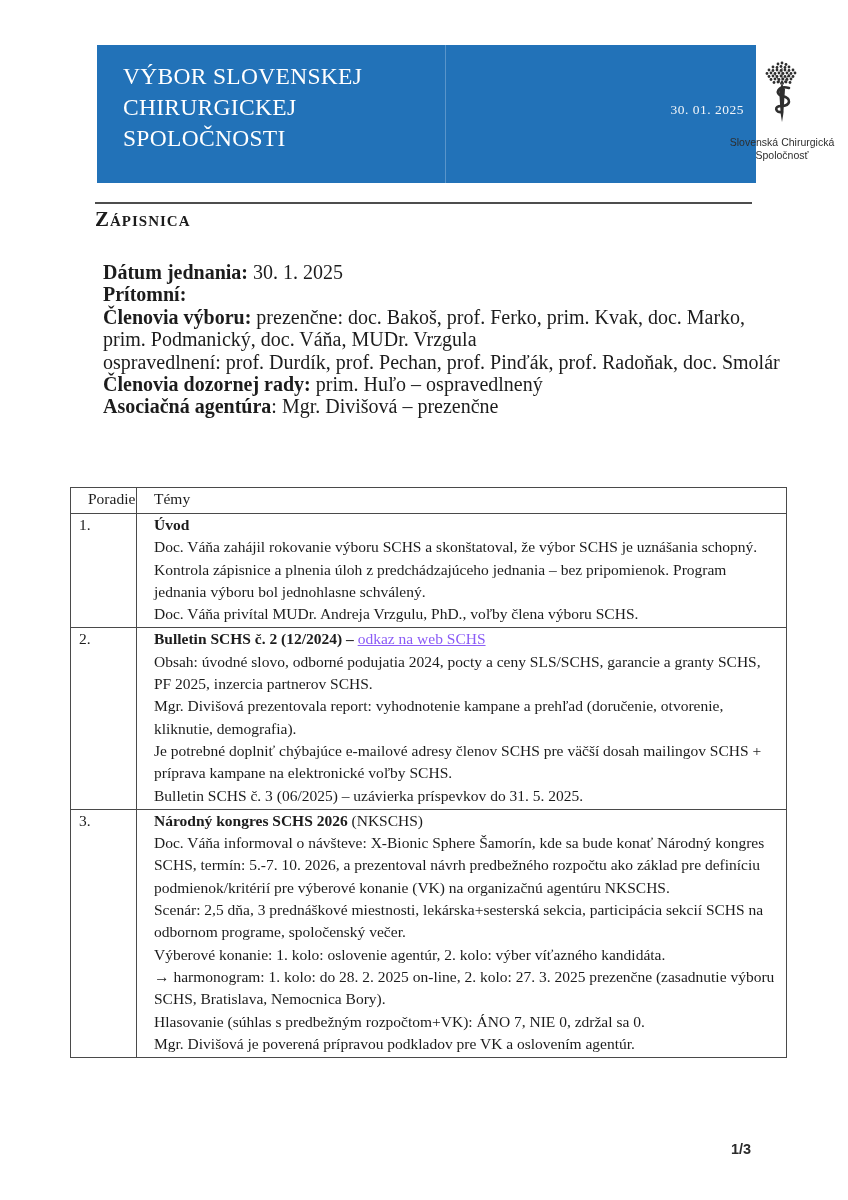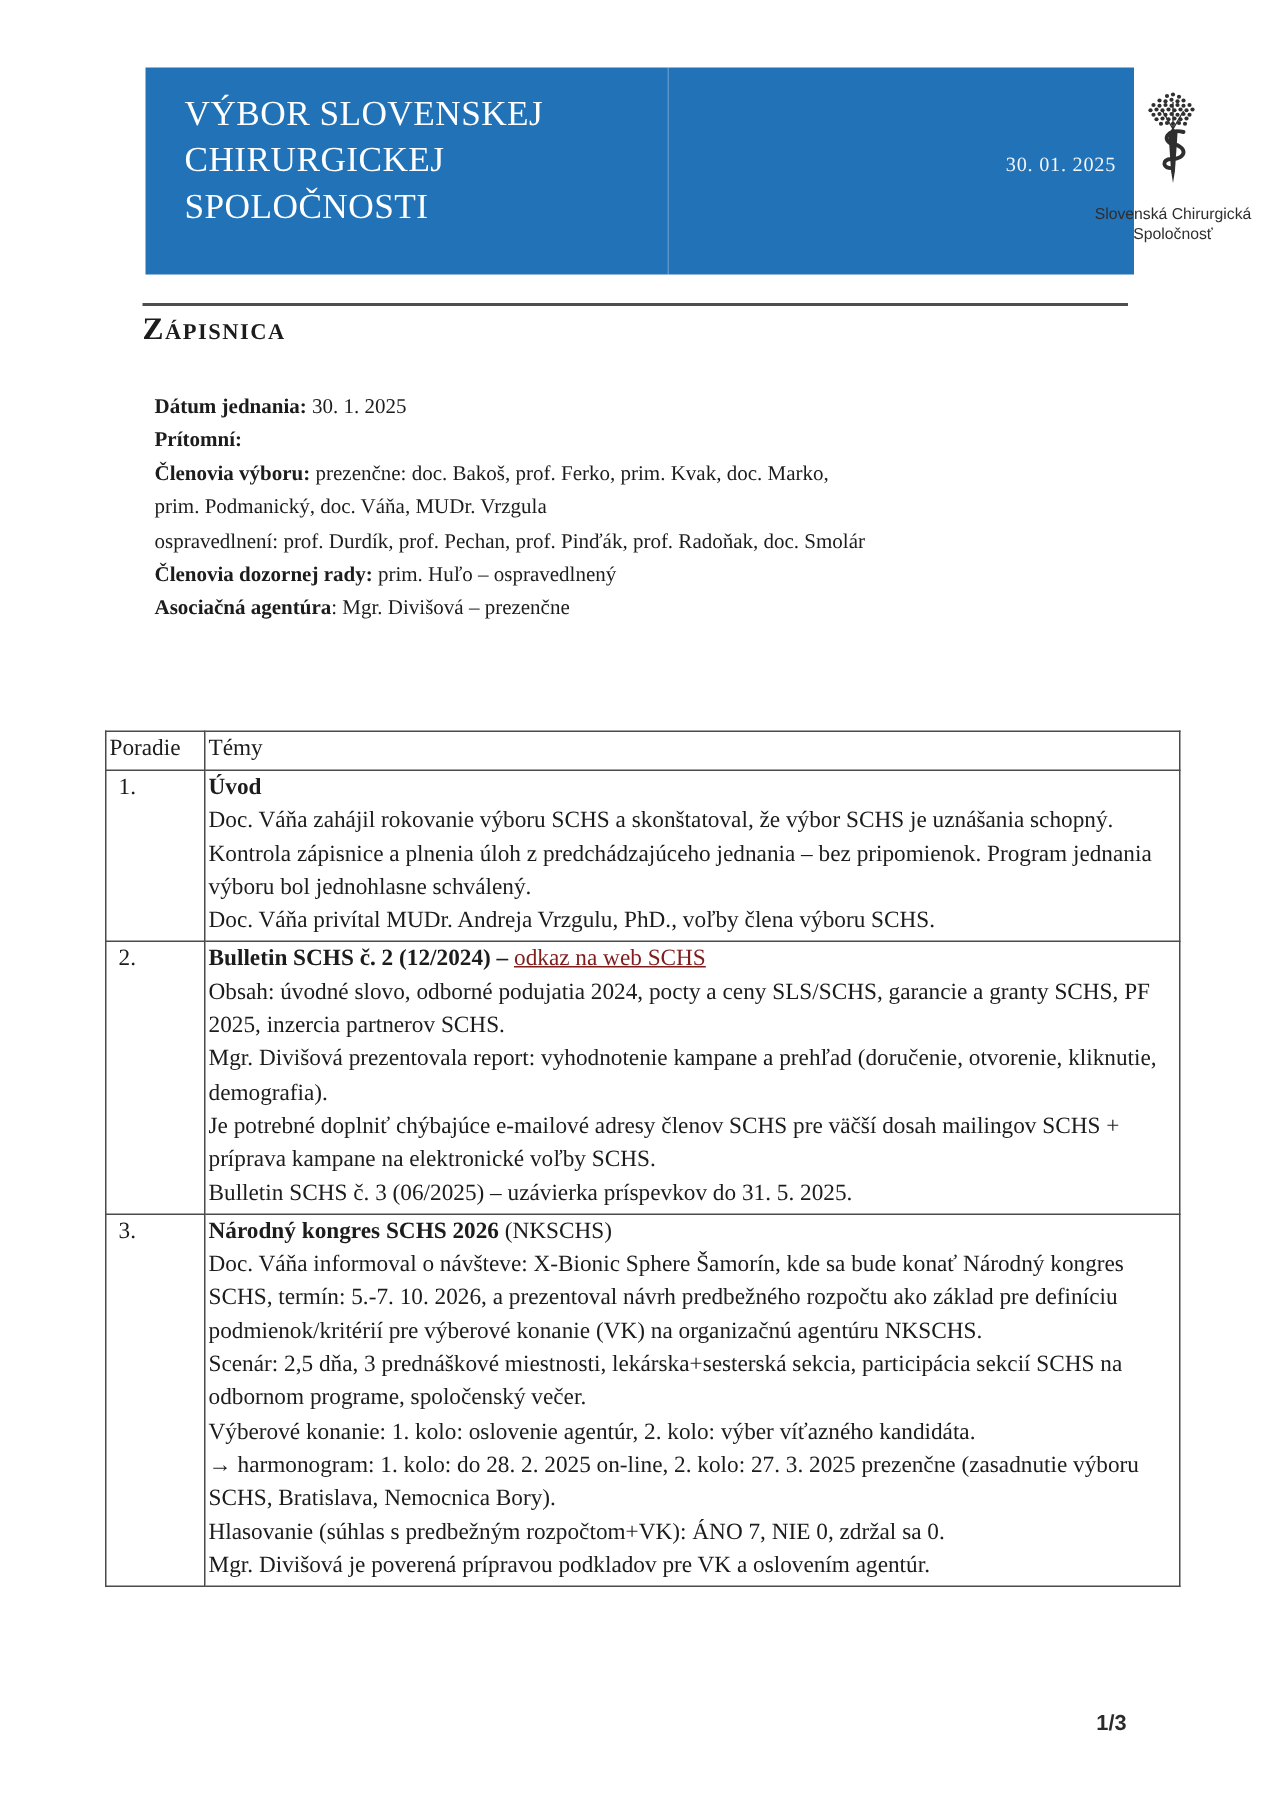--- a/index.html
+++ b/index.html
@@ -36,36 +36,36 @@
     position:absolute; left:95px; top:202px; width:657px; height:2px;
     background:#4d4d4d;
   }
   .doc-title {
     position:absolute; left:95px; top:207px; width:657px; text-align:left;
     font-size:21px; font-weight:bold; font-variant:small-caps; letter-spacing:1px;
   }
   
   .meta-block {
     position:absolute; left:103px; top:261px;
-    font-size:14px; line-height:22.4px;
+    font-size:20px; line-height:22.4px;
   }
   
   .minutes-table {
     position:absolute; left:70px; top:487px; width:717px;
     border-collapse:collapse; table-layout:fixed; font-size:15.5px;
   }
   .minutes-table th, .minutes-table td {
     border:1px solid #4a4a4a; vertical-align:top; text-align:left;
-    font-weight:normal; line-height:22.3px; padding:0 10px 2px 2px;
+    font-weight:normal; line-height:22.3px; padding:0 10px 2px 17px;
   }
   .minutes-table thead th { height:23px; }
   .minutes-table td.num { padding-left:8px; }
   .row-title, .para { margin:0; }
   b { font-weight:bold; }
-  .doc-link { color:#7f1d1d; text-decoration:underline; cursor:pointer; }
+  .doc-link { color:#8b5cf6; text-decoration:underline; cursor:pointer; }
   
   .footer-page {
     position:absolute; left:716px; top:1105px; width:50px; text-align:center;
     font-family:"Liberation Sans", sans-serif; font-size:14.5px; font-weight:bold;
     color:#2b2b2b;
     margin-top:36px;
   }
 </style>
 </head>
 <body>

